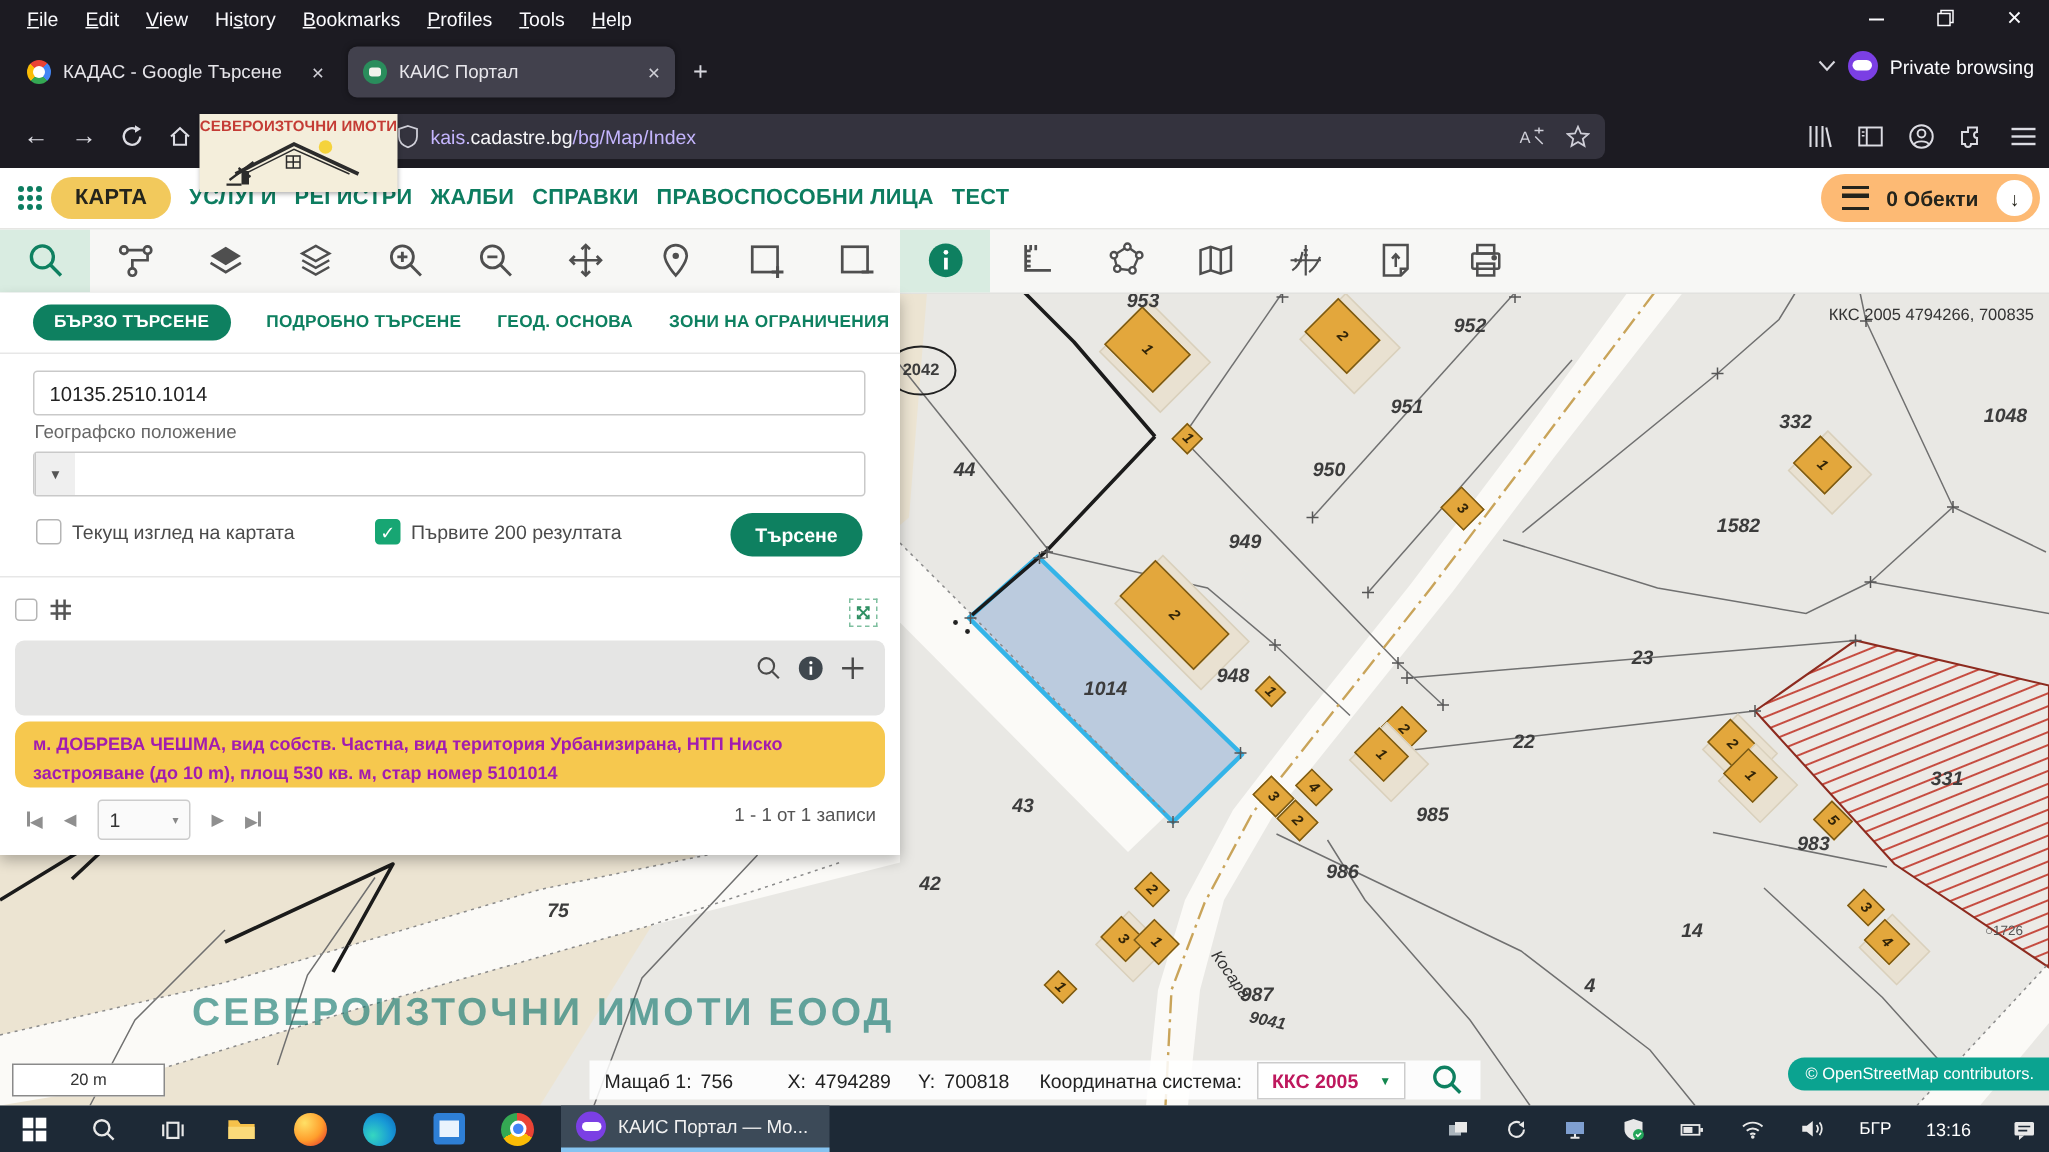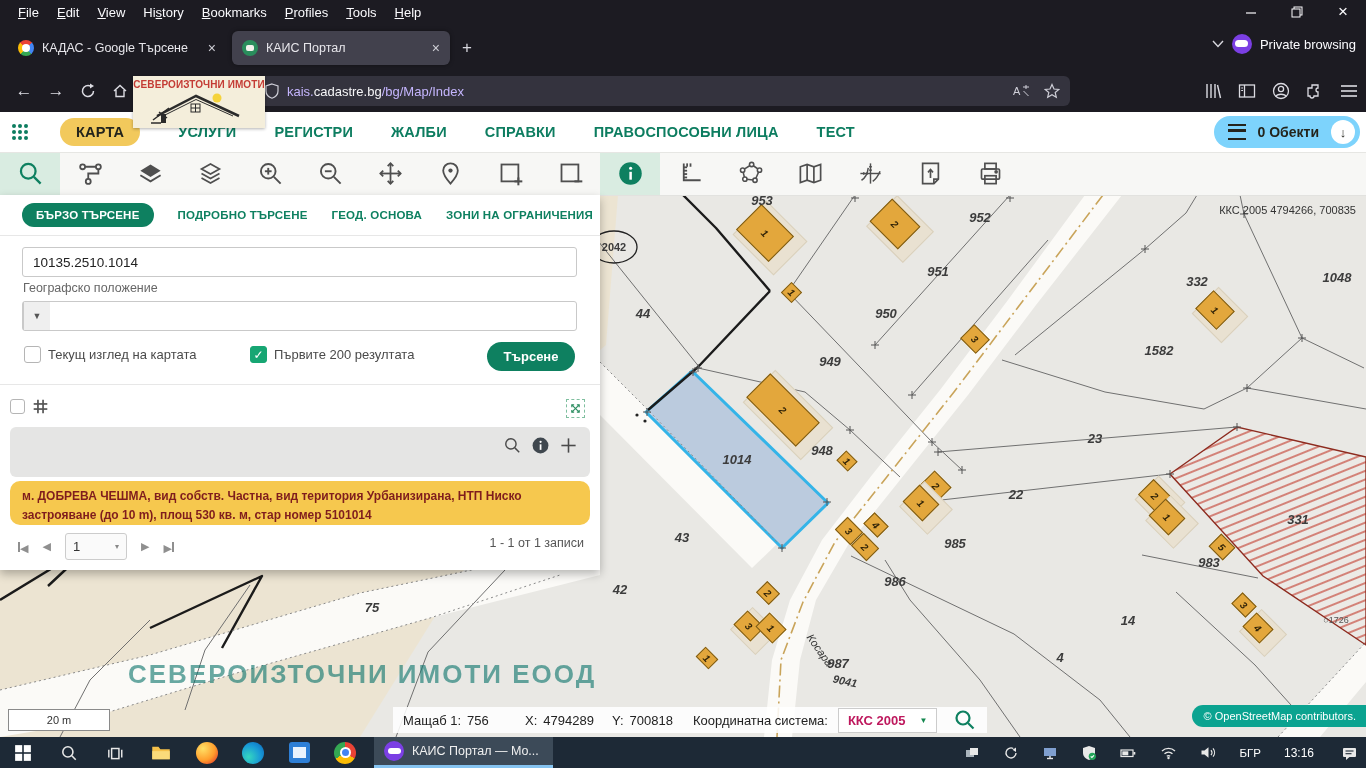--- a/index.html
+++ b/index.html
@@ -27,26 +27,26 @@
   .mask-icon::after{content:"";position:absolute;left:3.5px;top:6px;width:13px;height:7px;border-radius:4px;background:#fff}
   #navbar{position:absolute;left:0;top:70px;width:1366px;height:42px;background:#1c1b22;display:flex;align-items:center}
   .navbtn{width:32px;height:30px;display:flex;align-items:center;justify-content:center;color:#dcdce3;font-size:17px}
   #urlfield{position:absolute;left:255px;top:76px;width:815px;height:30px;background:#34333e;border-radius:6px;
             display:flex;align-items:center;padding:0 10px;box-sizing:border-box;gap:8px;font-size:13px}
   #urlfield .u-gray{color:#c4b5fd}#urlfield .u-white{color:#f6f6f8}
   .urlicons{margin-left:auto;display:flex;gap:14px;align-items:center;color:#cfcfd8}
   #nav-right{position:absolute;right:8px;top:76px;display:flex;gap:16px;align-items:center;height:30px;color:#dcdce3}
   
   #sitehead{position:absolute;left:0;top:112px;width:1366px;height:40px;background:#ffffff;border-bottom:1px solid #e6e6e3;z-index:30}
-  #sitenav{position:absolute;left:12px;top:112px;height:40px;display:flex;align-items:center;gap:38px;z-index:31}
+  #sitenav{position:absolute;left:12px;top:112px;height:40px;display:flex;align-items:center;gap:12px;z-index:31}
   .snav{color:#0d7d60;font-weight:bold;font-size:14.5px;letter-spacing:.2px;white-space:nowrap}
   .snav.active{background:#f2c95c;color:#24241c;padding:6px 16px;border-radius:15px}
   #grid-dots{display:grid;grid-template-columns:repeat(3,4px);grid-gap:2px;margin-right:-6px}
   #grid-dots i{width:4px;height:4px;border-radius:50%;background:#0d7d60}
-  #objpill{position:absolute;right:6px;top:116px;height:32px;background:#7dd3fc;border-radius:16px;display:flex;
+  #objpill{position:absolute;right:6px;top:116px;height:32px;background:#fdba74;border-radius:16px;display:flex;
            align-items:center;gap:12px;padding:0 5px 0 14px;z-index:31}
   #objpill .txt{font-weight:bold;font-size:14px;color:#24241c}
   .burger{width:18px;height:12px;border-top:2.5px solid #24241c;border-bottom:2.5px solid #24241c;position:relative}
   .burger::after{content:"";position:absolute;left:0;top:3.2px;width:100%;height:2.5px;background:#24241c}
   #objpill .circ{width:24px;height:24px;border-radius:50%;background:#fff;display:flex;align-items:center;justify-content:center;
                  font-size:13px;color:#24241c;font-weight:bold}
   
   #logo{position:absolute;left:133px;top:76px;width:132px;height:52px;background:#f4eedb;z-index:60;
         display:flex;flex-direction:column;align-items:center;box-shadow:0 1px 3px rgba(0,0,0,.3)}
   #logo .ltxt{font-size:10px;font-weight:bold;color:#c43c35;margin-top:3px;letter-spacing:.1px}
@@ -73,21 +73,21 @@
   .cb.checked{background:#17a673;border-color:#17a673;color:#fff;display:flex;align-items:center;justify-content:center;font-size:12px}
   .cblabel{font-size:13px;color:#4a4a4a}
   #searchbtn{position:absolute;left:487px;top:147px;width:88px;height:29px;background:#0e8060;color:#fff;border:none;
              border-radius:15px;font-weight:bold;font-size:13px;font-family:"Liberation Sans",sans-serif}
   #expandbox{position:absolute;left:566px;top:204px;width:17px;height:17px;border:1px dashed #7fbf9f;display:flex;align-items:center;justify-content:center}
   #rescard{position:absolute;left:10px;top:232px;width:580px;height:50px;background:#e5e5e4;border-radius:6px;box-sizing:border-box;padding:7px 10px}
   #rescard .txt{font-size:13px;color:#3b3b3b;line-height:1.4;width:480px}
   #rescard .rid{font-weight:bold;color:#222}
   #resicons{position:absolute;right:12px;top:9px;display:flex;gap:9px;align-items:center;color:#4a4a4a}
   #yellowbox{position:absolute;left:10px;top:286px;width:580px;height:44px;background:#f6c84e;border-radius:10px;box-sizing:border-box;
-             padding:6px 12px;font-size:12px;font-weight:600;color:#7f1d1d;line-height:1.55}
+             padding:6px 12px;font-size:12px;font-weight:600;color:#a21caf;line-height:1.55}
   #pager{position:absolute;left:18px;top:338px;display:flex;align-items:center;gap:14px;color:#8f8f8f}
   .pgtri{font-size:11px;color:#8f8f8f}
   .pgbar{display:inline-block;width:2px;height:10px;background:#8f8f8f;vertical-align:middle}
   #pagesel{width:46px;height:25px;border:1px solid #ccc;border-radius:3px;display:flex;align-items:center;justify-content:space-between;
            padding:0 7px;font-size:13px;color:#333;background:#fafafa}
   #reccount{position:absolute;right:16px;top:341px;font-size:12.5px;color:#555}
   
   #maparea{position:absolute;left:0;top:195px;width:1366px;height:542px;z-index:1}
   #map-svg{position:absolute;left:0;top:0}
   .road{fill:#fbfaf7}

